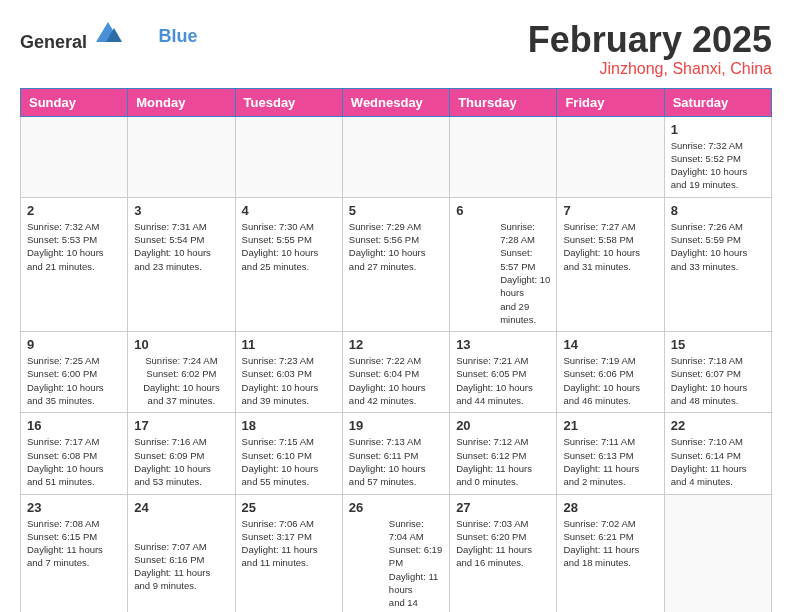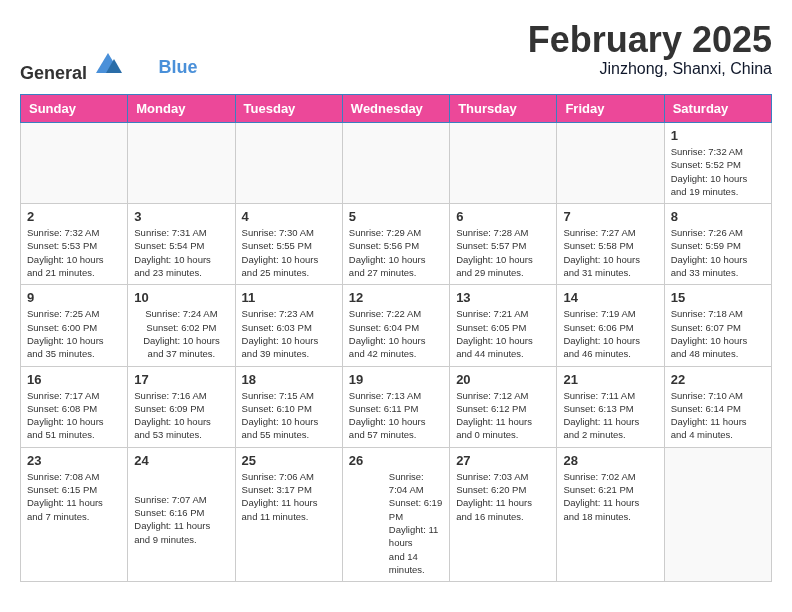--- a/index.html
+++ b/index.html
@@ -12,21 +12,20 @@
     }
     .header {
       display: flex;
       justify-content: space-between;
       align-items: flex-start;
       margin-bottom: 10px;
     }
     .logo {
       display: flex;
       align-items: center;
-      margin-top: 31px;
     }
     .logo-text-general {
       font-size: 18px;
       font-weight: bold;
       color: #333;
     }
     .logo-text-blue {
       font-size: 18px;
       font-weight: bold;
       color: #4a90d9;
@@ -41,21 +40,21 @@
       text-align: right;
     }
     .month-title {
       font-size: 36px;
       font-weight: bold;
       color: #333;
       line-height: 1.1;
     }
     .location {
       font-size: 16px;
-      color: #0f172a;
+      color: #ef4444;
     }
     .calendar {
       width: 100%;
       border-collapse: collapse;
       border: 1px solid #ccc;
     }
     .calendar th {
       background-color: #ec4899;
       color: #fff;
       font-size: 13px;
@@ -164,21 +163,21 @@
         </td>
         <td>
           <span class="day-number">5</span>
           <div class="day-info" style="white-space: pre-line;">Sunrise: 7:29 AM
 Sunset: 5:56 PM
 Daylight: 10 hours
 and 27 minutes.</div>
         </td>
         <td>
           <span class="day-number">6</span>
-          <div class="day-info" style="white-space: pre-line;">Sunrise: 7:28 AM
+          <div class="day-info" style="white-space: pre-line; margin-left: 44px;">Sunrise: 7:28 AM
 Sunset: 5:57 PM
 Daylight: 10 hours
 and 29 minutes.</div>
         </td>
         <td>
           <span class="day-number">7</span>
           <div class="day-info" style="white-space: pre-line;">Sunrise: 7:27 AM
 Sunset: 5:58 PM
 Daylight: 10 hours
 and 31 minutes.</div>

